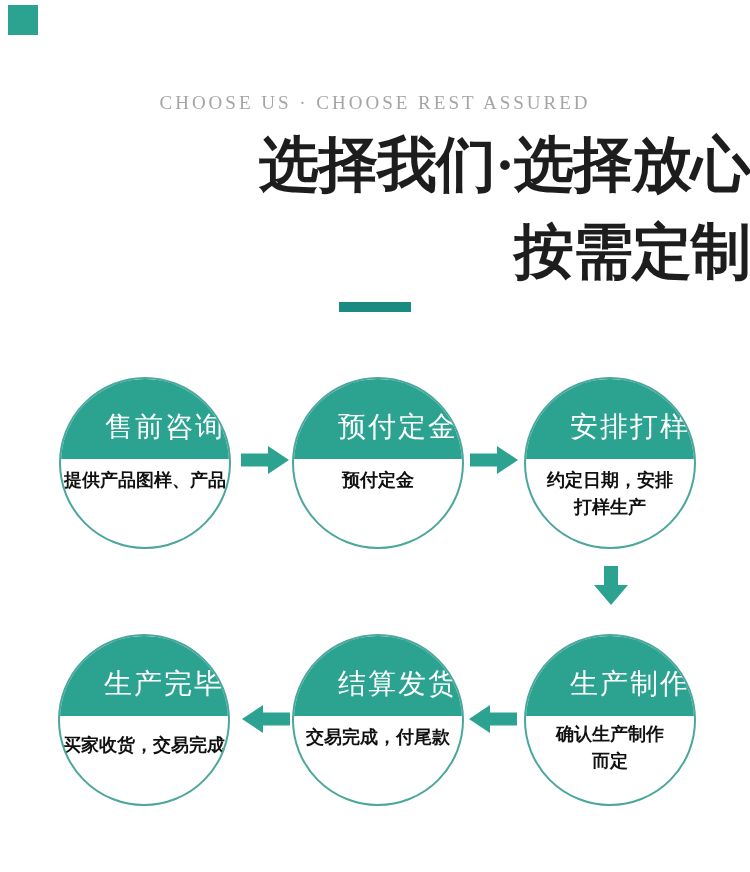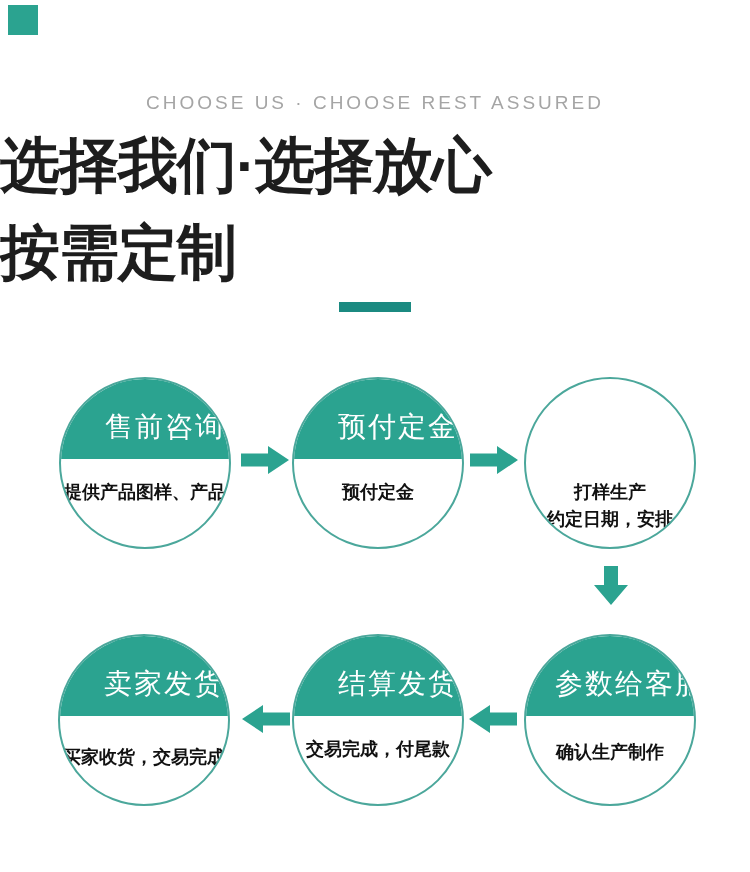--- a/index.html
+++ b/index.html
@@ -1,42 +1,42 @@
 <!DOCTYPE html>
 <html style="--accent: #2ba390; --ring: #4ba79b; --bar: #1b8a81; --heading: #1d1d1d; --tagline: #a5a5a5; --body: #111111;"><head>
 <meta charset="utf-8">
 <style>
   html,body{margin:0;padding:0;background:#ffffff;}
   .page{
     position:relative;
     width:750px;height:872px;
     background:#ffffff;
     overflow:hidden;
-    font-family:Liberation Sans, sans-serif;
+    font-family:Liberation Serif, serif;
     -webkit-font-smoothing:antialiased;
   }
   
   .corner-square{
     position:absolute;left:8px;top:5px;
     width:30px;height:30px;
     background:var(--accent,#2ba390);
   }
   
   .tagline{
     position:absolute;left:0;top:93px;width:100%;
     text-align:center;
     font-size:19px;line-height:20px;
     letter-spacing:3px;
     color:var(--tagline,#a5a5a5);
     font-weight:500;
     white-space:nowrap;
   }
   .main-title{
     position:absolute;left:0;top:122px;width:100%;
-    text-align:left;
+    text-align:right;
     font-size:60px;line-height:87px;
     font-weight:900;
     color:var(--heading,#1d1d1d);
     letter-spacing:-1px;
   }
   .title-bar{
     position:absolute;left:50%;top:302px;
     transform:translateX(-50%);
     width:72px;height:10px;
     background:var(--bar,#1b8a81);
@@ -61,29 +61,29 @@
   }
   .circle-title{
     color:#ffffff;
     font-size:28px;
     letter-spacing:2px;
     font-weight:500;
     white-space:nowrap;
     margin-left:40px;
   }
   .circle-body{
-    position:absolute;left:0;top:92px;right:0;
+    position:absolute;left:0;top:80px;right:0;
     padding-top:8px;
     text-align:center;
     font-size:18px;line-height:27px;
     font-weight:700;
     color:var(--body,#111111);
   }
   .circle-body.lines-1{padding-top:16px;}
-  .circle-body.lines-3{padding-top:11px;}
+  .circle-body.lines-3{padding-top:5px;}
   .circle-body div{white-space:nowrap;}
   
   .flow-arrow{position:absolute;display:block;}
   .flow-arrow svg{display:block;}
   .flow-arrow path{fill:var(--accent,#2ba390);}
 </style>
 </head>
 <body>
 
 <div class="page">
@@ -121,38 +121,42 @@
     </div>
   </div>
 
   <span class="flow-arrow" style="left:470px;top:446px">
     <svg width="48" height="28" viewBox="0 0 48 28">
         <path d="M0,7.5 H27 V0 L48,14 L27,28 V20.5 H0 Z"></path>
       </svg>
   </span>
 
   <div class="circle" style="left:524px;top:377px">
+    <div class="circle-top">
+      <span class="circle-title">安排打样</span>
+    </div>
     <div class="circle-body">
+      <div>约定日期，安排</div>
       <div>打样生产</div>
-      <div>约定日期，安排</div>
     </div>
   </div>
 
   <span class="flow-arrow" style="left:594px;top:566px">
     <svg width="34" height="39" viewBox="0 0 34 39">
         <path d="M10,0 H24 V19 H34 L17,39 L0,19 H10 Z"></path>
       </svg>
   </span>
 
   <div class="circle" style="left:524px;top:634px">
     <div class="circle-top">
-      <span class="circle-title">参数给客服</span>
+      <span class="circle-title">生产制作</span>
     </div>
     <div class="circle-body lines-3">
       <div>确认生产制作</div>
+      <div>而定</div>
     </div>
   </div>
 
   <span class="flow-arrow" style="left:469px;top:705px">
     <svg width="48" height="28" viewBox="0 0 48 28">
         <path d="M48,7.5 H21 V0 L0,14 L21,28 V20.5 H48 Z"></path>
       </svg>
   </span>
 
   <div class="circle" style="left:292px;top:634px">
@@ -165,20 +169,20 @@
   </div>
 
   <span class="flow-arrow" style="left:242px;top:705px">
     <svg width="48" height="28" viewBox="0 0 48 28">
         <path d="M48,7.5 H21 V0 L0,14 L21,28 V20.5 H48 Z"></path>
       </svg>
   </span>
 
   <div class="circle" style="left:58px;top:634px">
     <div class="circle-top">
-      <span class="circle-title">卖家发货</span>
+      <span class="circle-title">生产完毕</span>
     </div>
     <div class="circle-body lines-1">
       <div>买家收货，交易完成</div>
     </div>
   </div>
 
 </div>
 
 </body></html>

